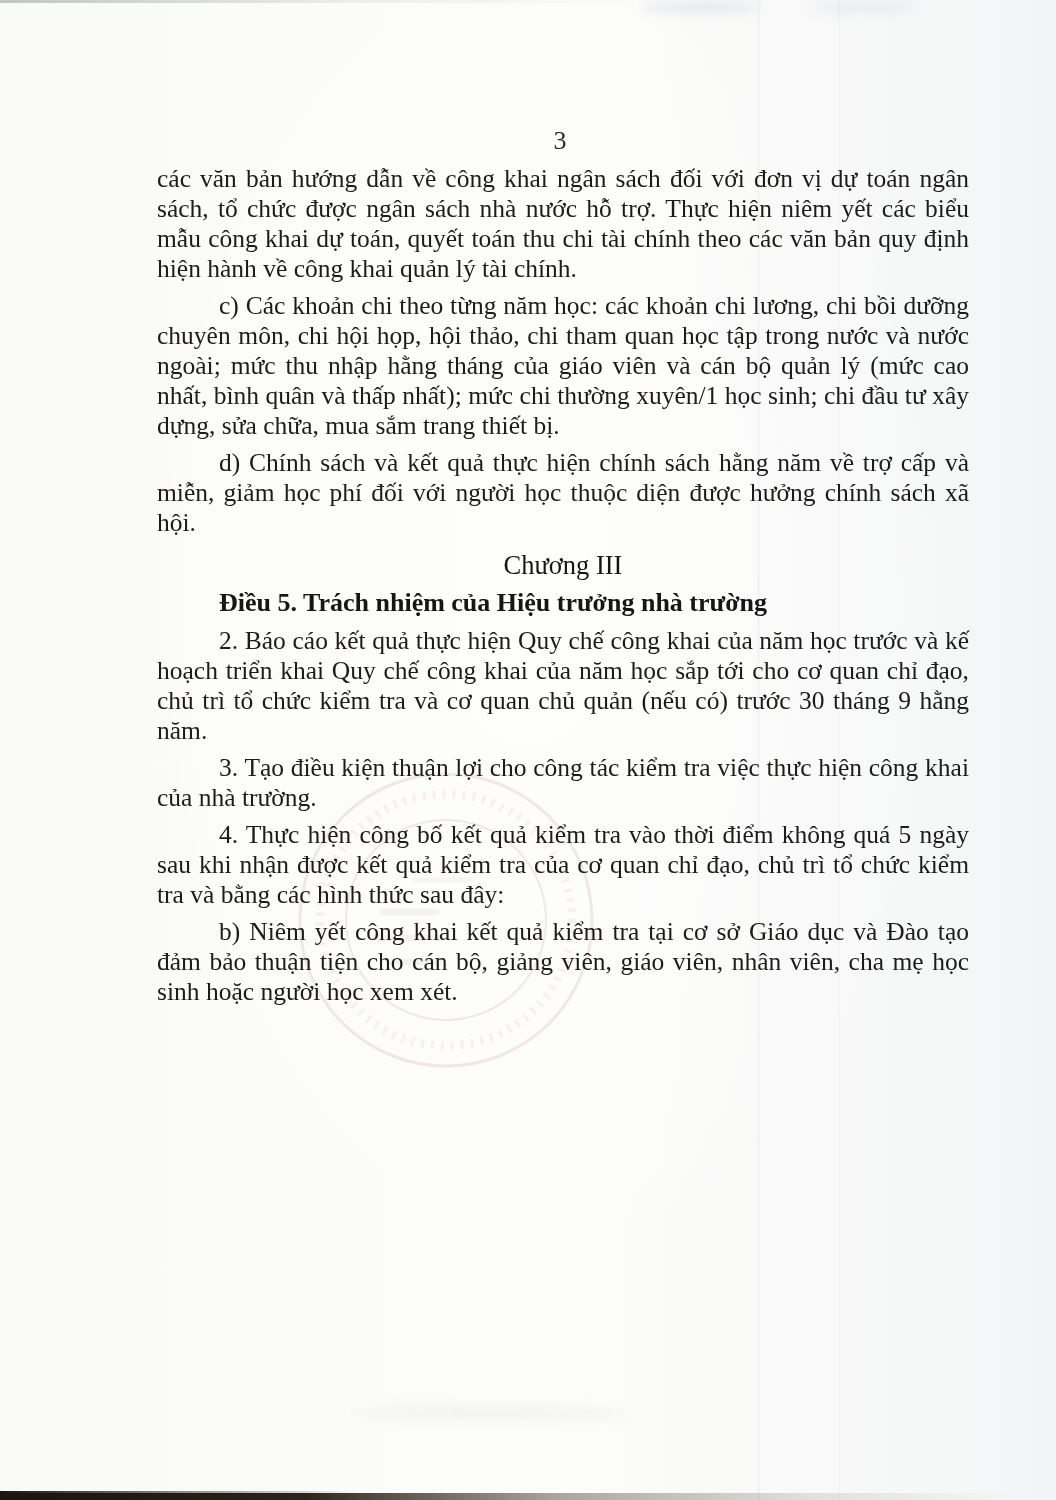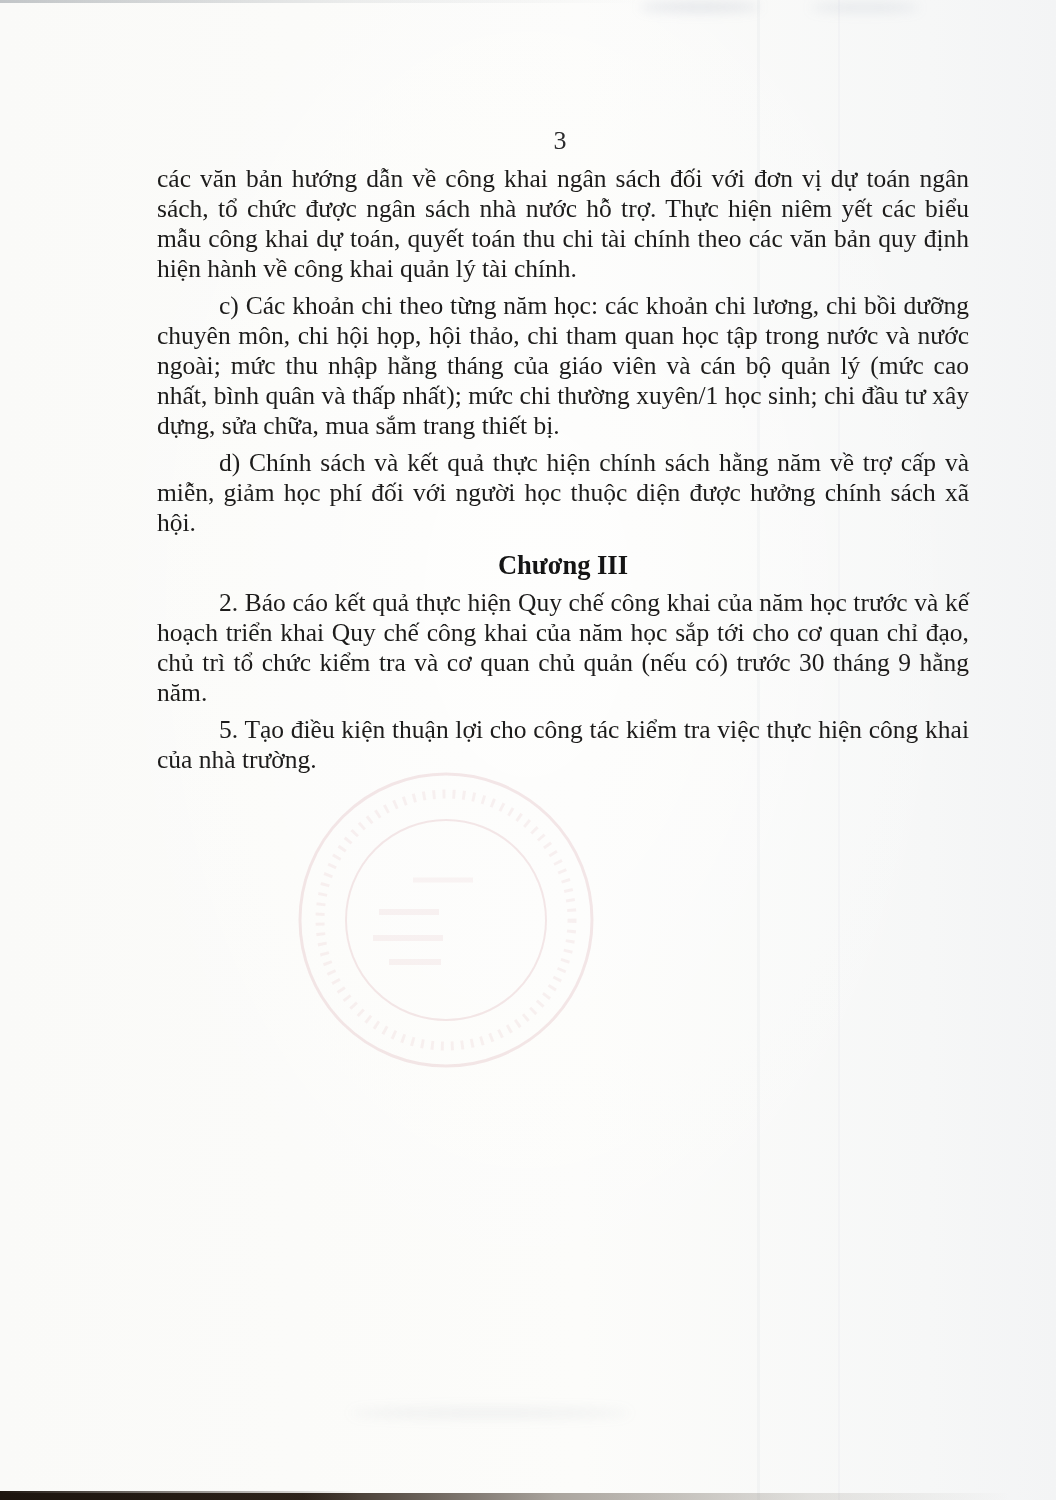--- a/index.html
+++ b/index.html
@@ -61,21 +61,21 @@
   .doc {
     position: absolute; left: 157px; top: 164px; width: 812px;
     font-size: 25.5px; line-height: 30px; color: #1d1c1b;
     text-align: justify;
   }
   .doc p { margin: 0 0 7px 0; text-indent: 62px; }
   .doc p.intro { text-indent: 0; }
   .doc .h-center {
     margin: 12px 0 8px 0;
     text-align: center; text-indent: 0;
-    font-weight: bold; font-size: 26.5px; color: #151515;
+    font-weight: normal; font-size: 26.5px; color: #151515;
   }
   .doc .h-center.h-title { margin: 0 0 13px 0; letter-spacing: 0.4px; }
   .doc .h-article {
     margin: 0 0 8px 0; text-align: left;
     font-weight: bold; font-size: 26px; color: #161616;
     text-indent: 62px;
   }
 </style>
 </head>
 <body>
@@ -100,17 +100,20 @@
     </g>
   </svg>
 
   <div class="page-number">3</div>
 
   <div class="doc">
     <p class="intro">các văn bản hướng dẫn về công khai ngân sách đối với đơn vị dự toán ngân sách, tổ chức được ngân sách nhà nước hỗ trợ. Thực hiện niêm yết các biểu mẫu công khai dự toán, quyết toán thu chi tài chính theo các văn bản quy định hiện hành về công khai quản lý tài chính.</p>
     <p>c) Các khoản chi theo từng năm học: các khoản chi lương, chi bồi dưỡng chuyên môn, chi hội họp, hội thảo, chi tham quan học tập trong nước và nước ngoài; mức thu nhập hằng tháng của giáo viên và cán bộ quản lý (mức cao nhất, bình quân và thấp nhất); mức chi thường xuyên/1 học sinh; chi đầu tư xây dựng, sửa chữa, mua sắm trang thiết bị.</p>
     <p>d) Chính sách và kết quả thực hiện chính sách hằng năm về trợ cấp và miễn, giảm học phí đối với người học thuộc diện được hưởng chính sách xã hội.</p>
     <div class="h-center">Chương III</div>
+    <div class="h-article">Điều 5. Trách nhiệm của Hiệu trưởng nhà trường</div>
     <p>2. Báo cáo kết quả thực hiện Quy chế công khai của năm học trước và kế hoạch triển khai Quy chế công khai của năm học sắp tới cho cơ quan chỉ đạo, chủ trì tổ chức kiểm tra và cơ quan chủ quản (nếu có) trước 30 tháng 9 hằng năm.</p>
-    <p>5. Tạo điều kiện thuận lợi cho công tác kiểm tra việc thực hiện công khai của nhà trường.</p>
+    <p>3. Tạo điều kiện thuận lợi cho công tác kiểm tra việc thực hiện công khai của nhà trường.</p>
+    <p>4. Thực hiện công bố kết quả kiểm tra vào thời điểm không quá 5 ngày sau khi nhận được kết quả kiểm tra của cơ quan chỉ đạo, chủ trì tổ chức kiểm tra và bằng các hình thức sau đây:</p>
+    <p>b) Niêm yết công khai kết quả kiểm tra tại cơ sở Giáo dục và Đào tạo đảm bảo thuận tiện cho cán bộ, giảng viên, giáo viên, nhân viên, cha mẹ học sinh hoặc người học xem xét.</p>
   </div>
 
 </div>
 
 </body></html>

